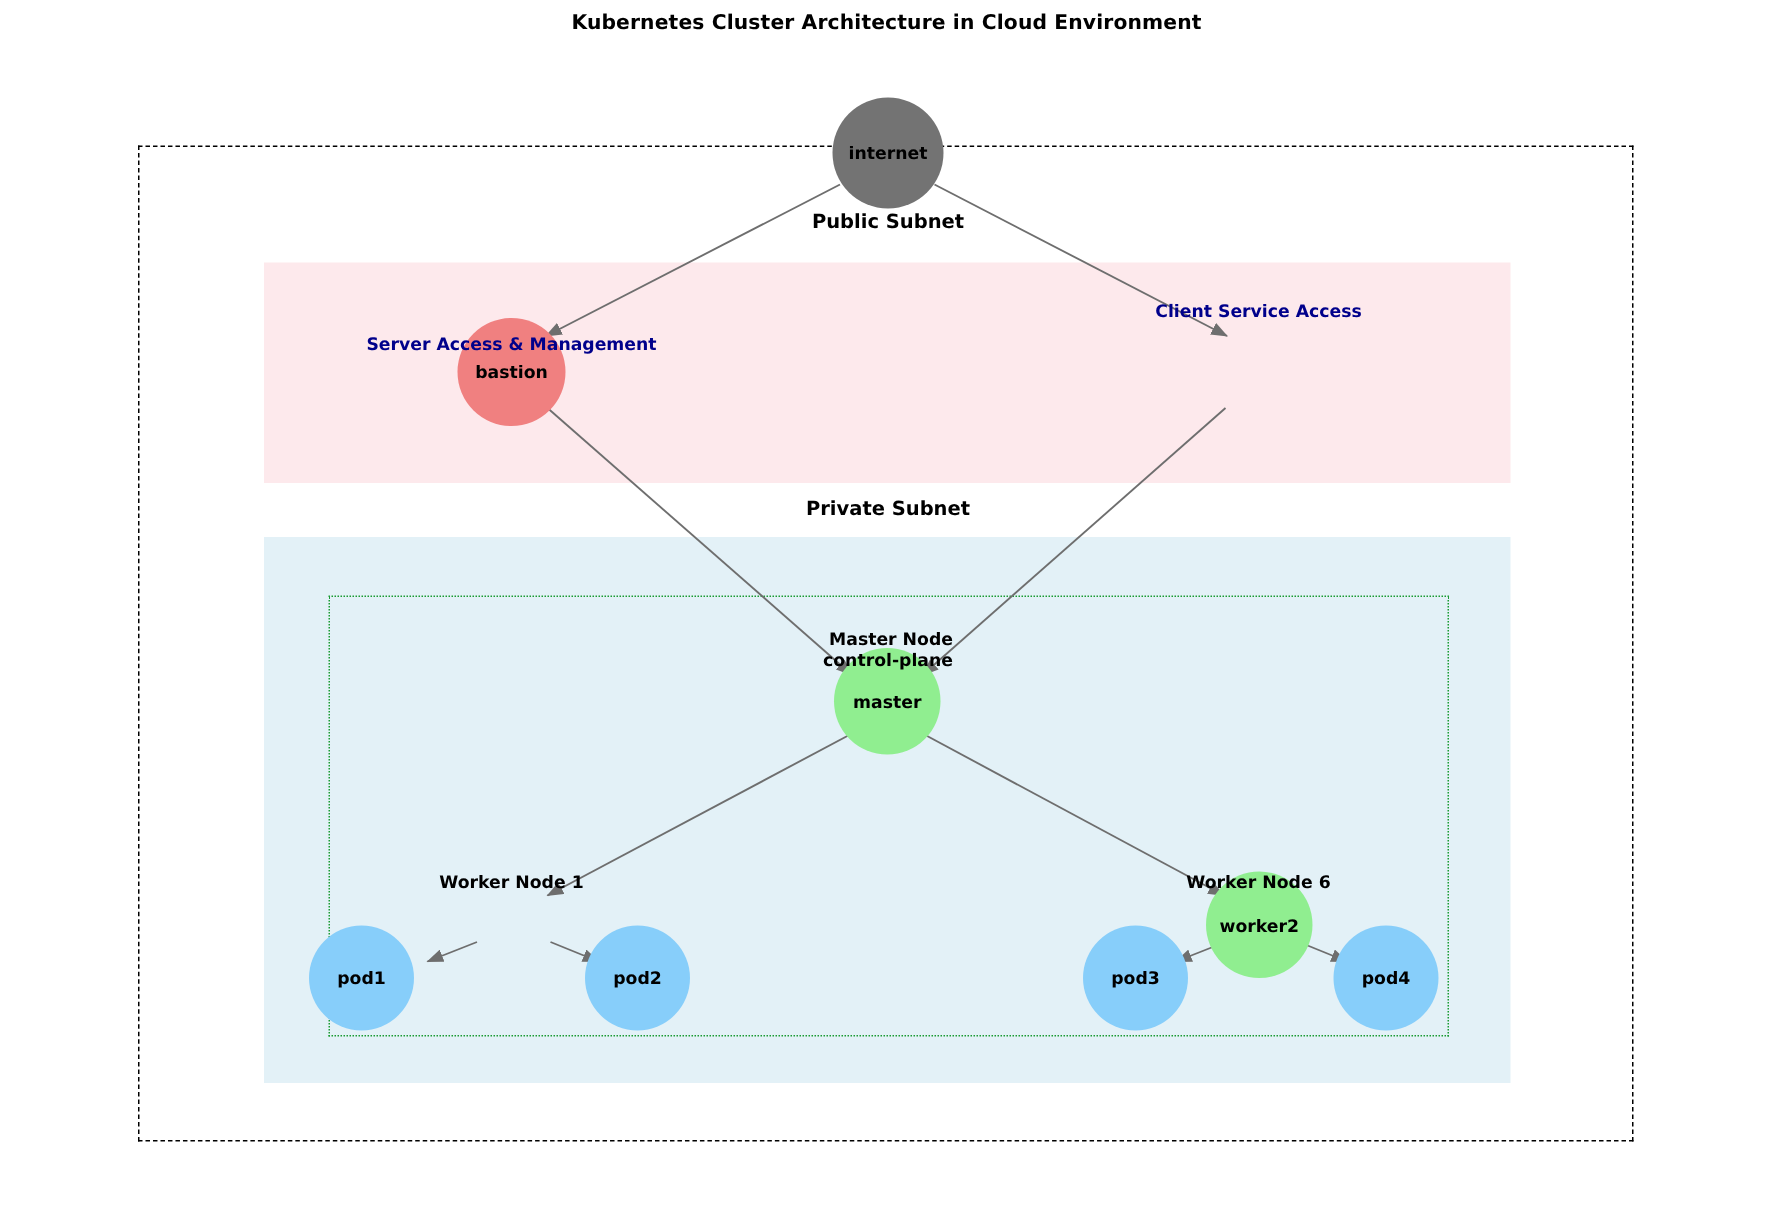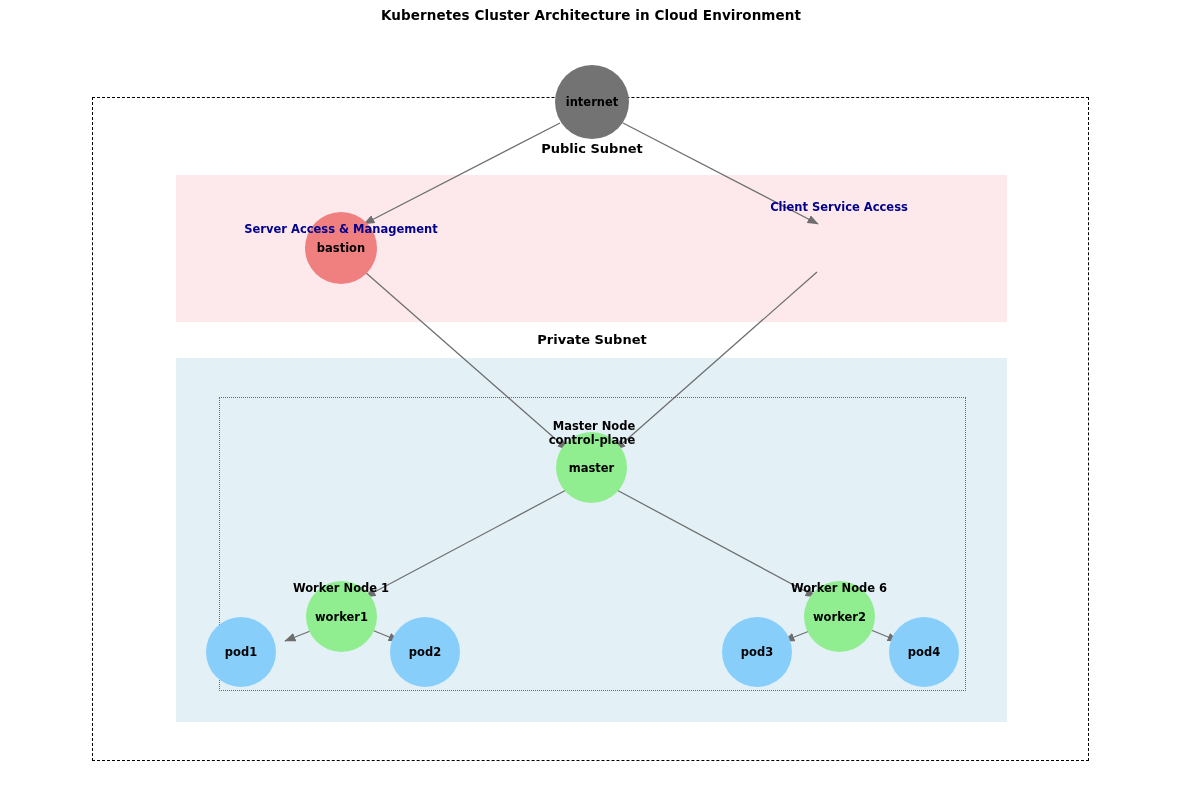--- a/index.html
+++ b/index.html
@@ -169,23 +169,20 @@
 
   <div class="node node-red" style="left:305px; top:212px; width:72px; height:72px;">
     <span>bastion</span>
   </div>
 
 
   <div class="node node-green" style="left:556px; top:432px; width:71px; height:71px;">
     <span>master</span>
   </div>
 
-  <div class="node node-green" style="left:306px; top:581px; width:71px; height:71px;">
-    <span>worker1</span>
-  </div>
 
   <div class="node node-green" style="left:804px; top:581px; width:71px; height:71px;">
     <span>worker2</span>
   </div>
 
   <div class="node node-blue" style="left:206px; top:617px; width:70px; height:70px;">
     <span>pod1</span>
   </div>
 
   <div class="node node-blue" style="left:390px; top:617px; width:70px; height:70px;">

